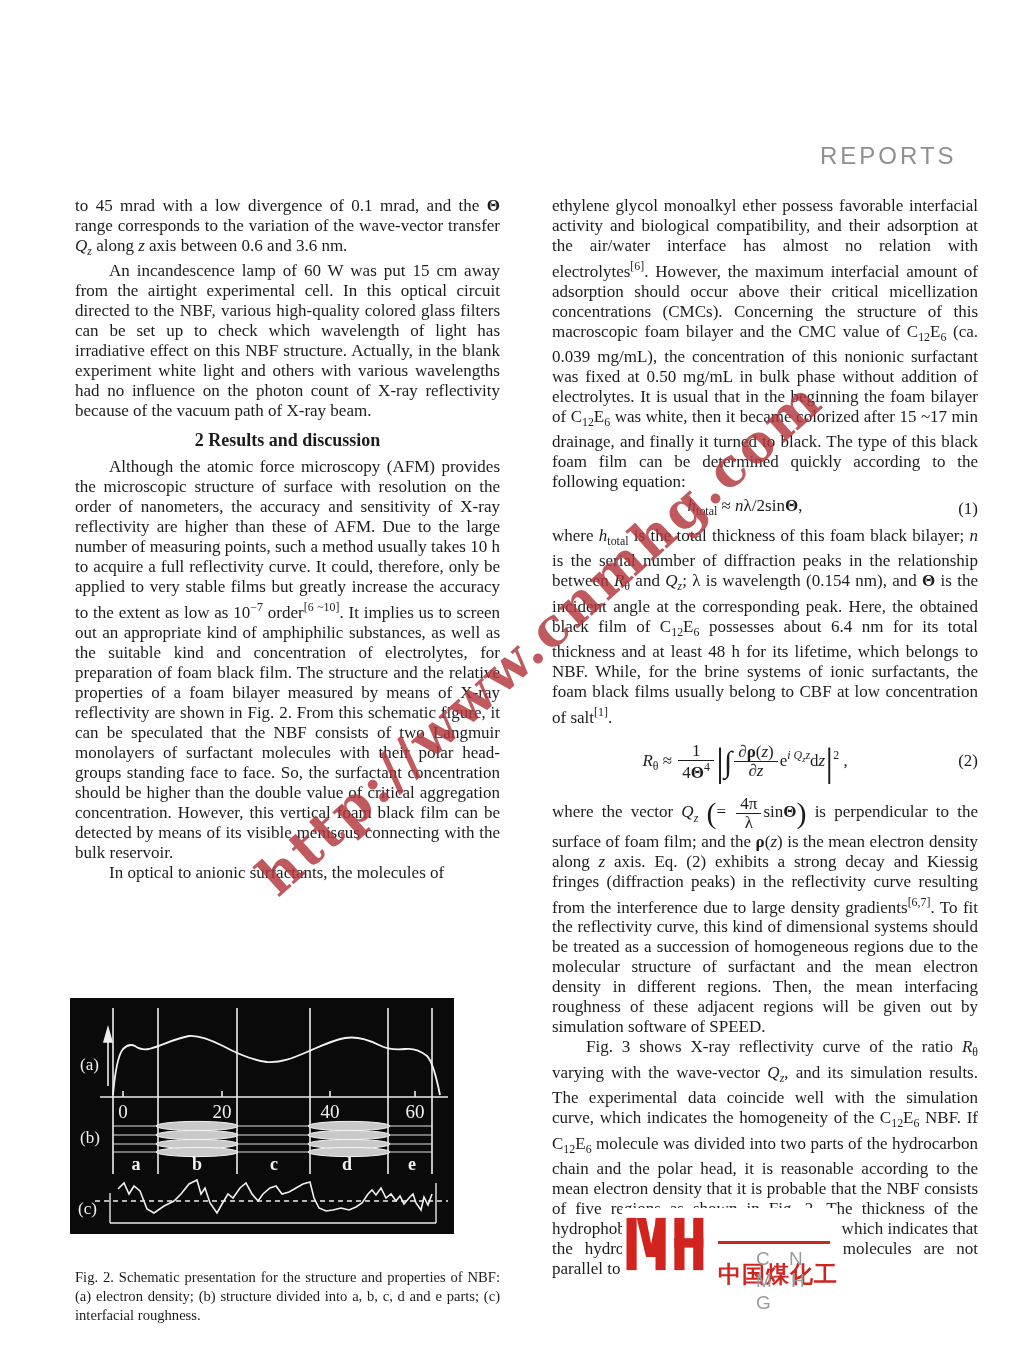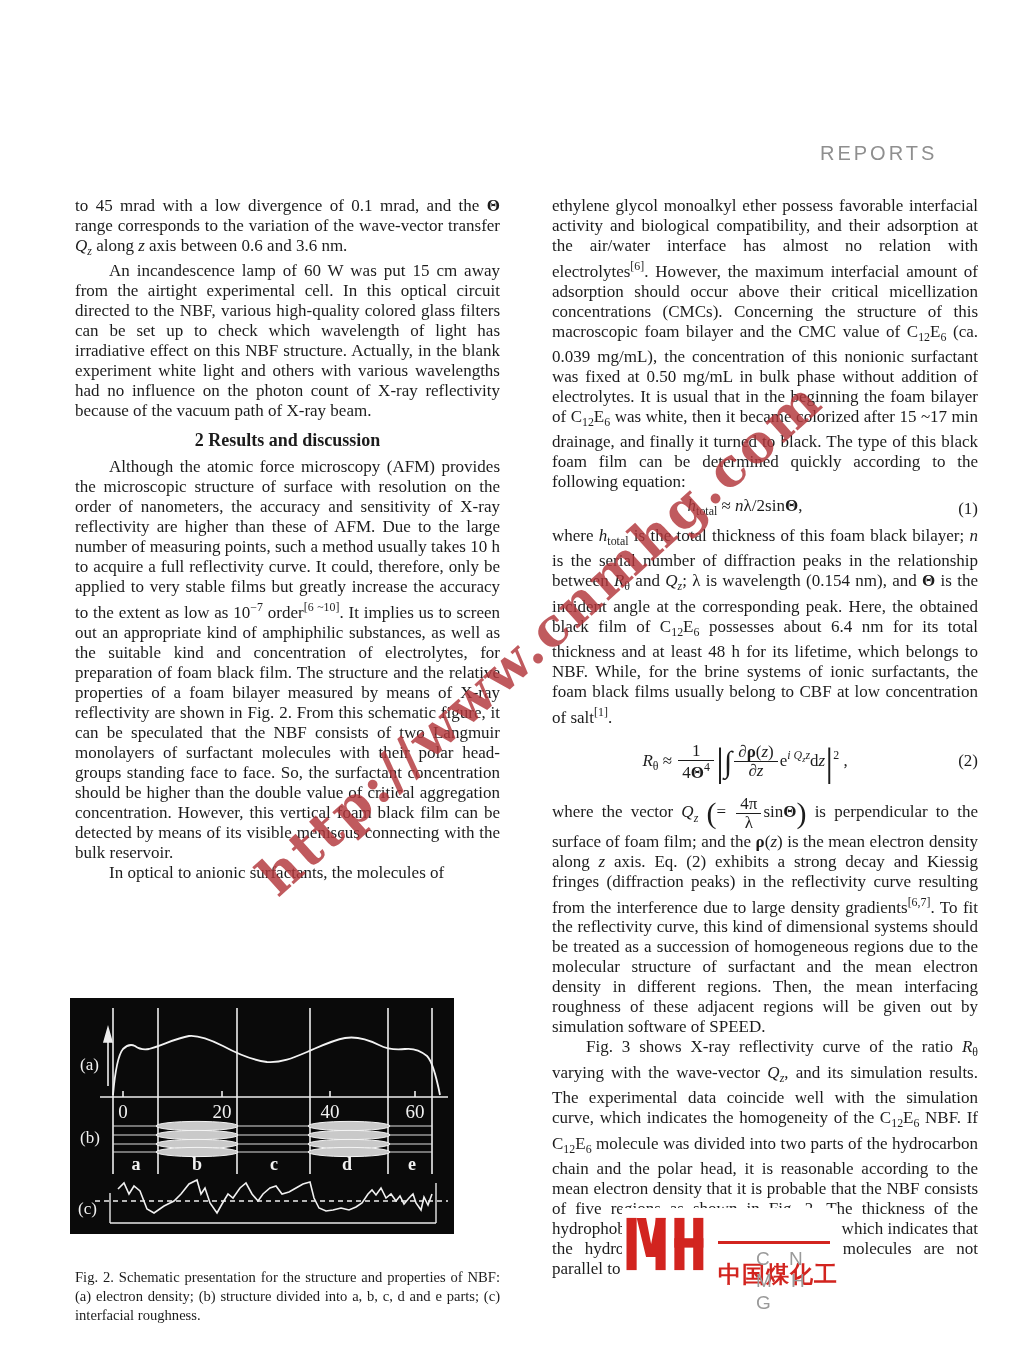--- a/index.html
+++ b/index.html
@@ -2,21 +2,21 @@
 <html><head>
 <meta charset="utf-8">
 <style>
   html,body{margin:0;padding:0;}
   body{
     width:1028px;height:1358px;position:relative;background:#ffffff;
     font-family:"Liberation Serif", serif;color:#1c1c1c;overflow:hidden;
   }
   .reports-header{
     position:absolute;left:820px;top:142px;
-    font-family:"Liberation Sans", sans-serif;font-size:20px;letter-spacing:3px;
+    font-family:"Liberation Sans", sans-serif;font-size:24px;letter-spacing:3px;
     color:#8f8f8f;
   }
   .col{position:absolute;top:196px;font-size:17px;line-height:20px;text-align:justify;}
   .col-left{left:75px;width:425px;}
   .col-right{left:552px;width:426px;}
   .col p{margin:0;}
   .col p.indent{text-indent:34px;}
   .section-heading{font-weight:bold;font-size:18px;margin:9px 0 7px 0;text-align:center;}
   .eq-row{display:flex;align-items:center;justify-content:flex-end;margin:4px 0;}
   .eq-content{flex:1;text-align:center;}

